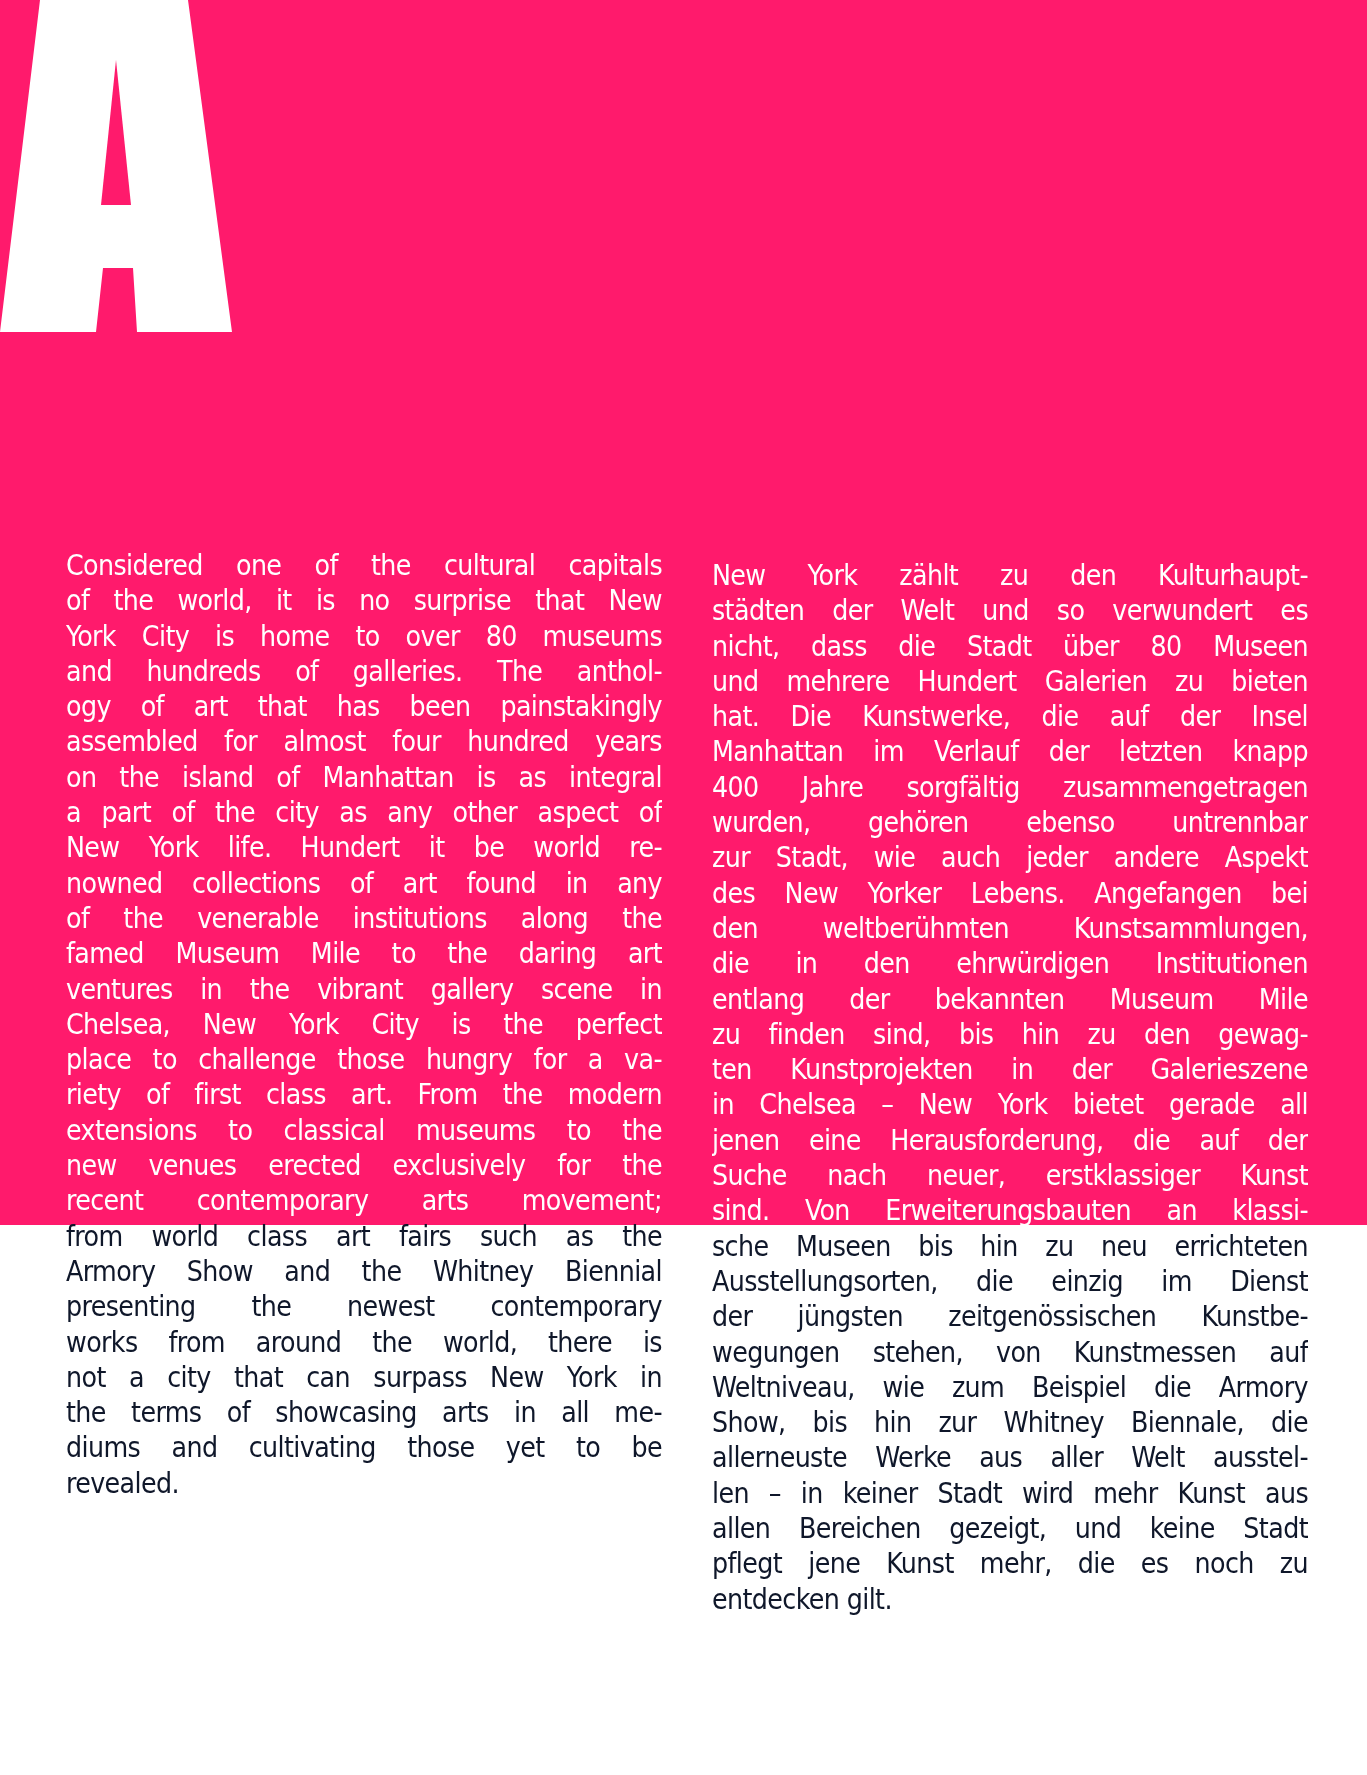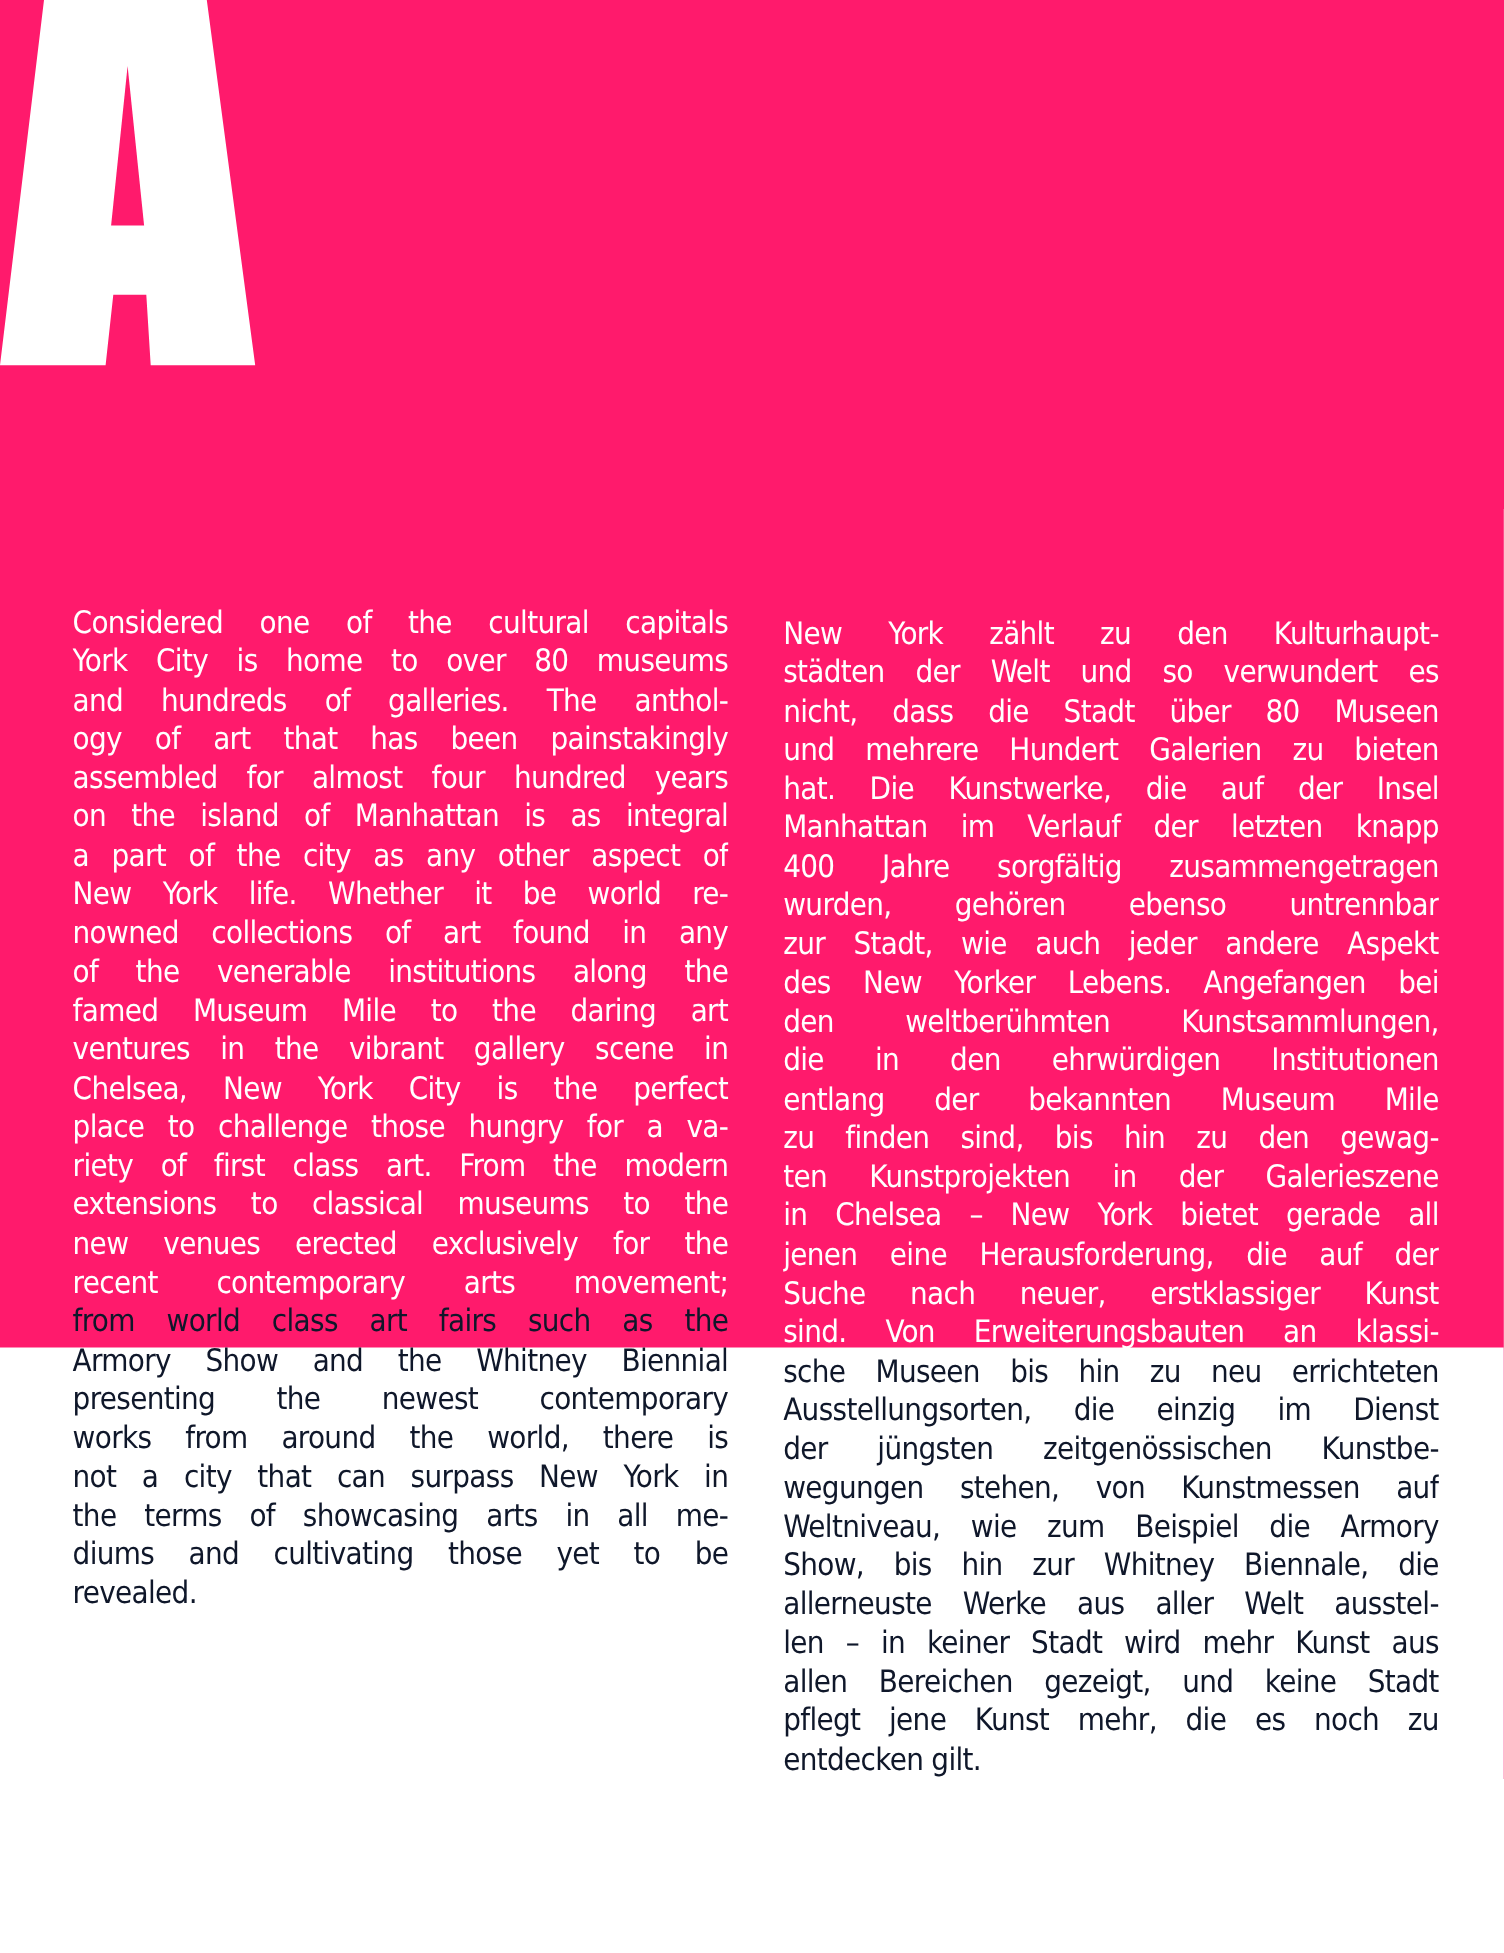--- a/index.html
+++ b/index.html
@@ -41,27 +41,28 @@
 
 <svg class="drop-letter" viewBox="0 0 236 334" xmlns="http://www.w3.org/2000/svg">
   <path fill="#ffffff" d="M40 0 L188 0 L232 332 L137 332 L133 268 L103 268 L96 332 L0 332 Z"></path>
   <path fill="#ff1a6c" d="M116 60 L101 205 L131 205 Z"></path>
   <title>A</title>
 </svg>
 
 <div class="columns">
   <div class="col col-en">
     <span class="line on-pink">Considered one of the cultural capitals</span>
+    <span class="line on-pink">of the world, it is no surprise that New</span>
     <span class="line on-pink">York City is home to over 80 museums</span>
     <span class="line on-pink">and hundreds of galleries. The anthol-</span>
     <span class="line on-pink">ogy of art that has been painstakingly</span>
     <span class="line on-pink">assembled for almost four hundred years</span>
     <span class="line on-pink">on the island of Manhattan is as integral</span>
     <span class="line on-pink">a part of the city as any other aspect of</span>
-    <span class="line on-pink">New York life. Whether it be world re-</span>
+    <span class="line on-pink">New York life. Hundert it be world re-</span>
     <span class="line on-pink">nowned collections of art found in any</span>
     <span class="line on-pink">of the venerable institutions along the</span>
     <span class="line on-pink">famed Museum Mile to the daring art</span>
     <span class="line on-pink">ventures in the vibrant gallery scene in</span>
     <span class="line on-pink">Chelsea, New York City is the perfect</span>
     <span class="line on-pink">place to challenge those hungry for a va-</span>
     <span class="line on-pink">riety of first class art. From the modern</span>
     <span class="line on-pink">extensions to classical museums to the</span>
     <span class="line on-pink">new venues erected exclusively for the</span>
     <span class="line on-pink">recent contemporary arts movement;</span>

